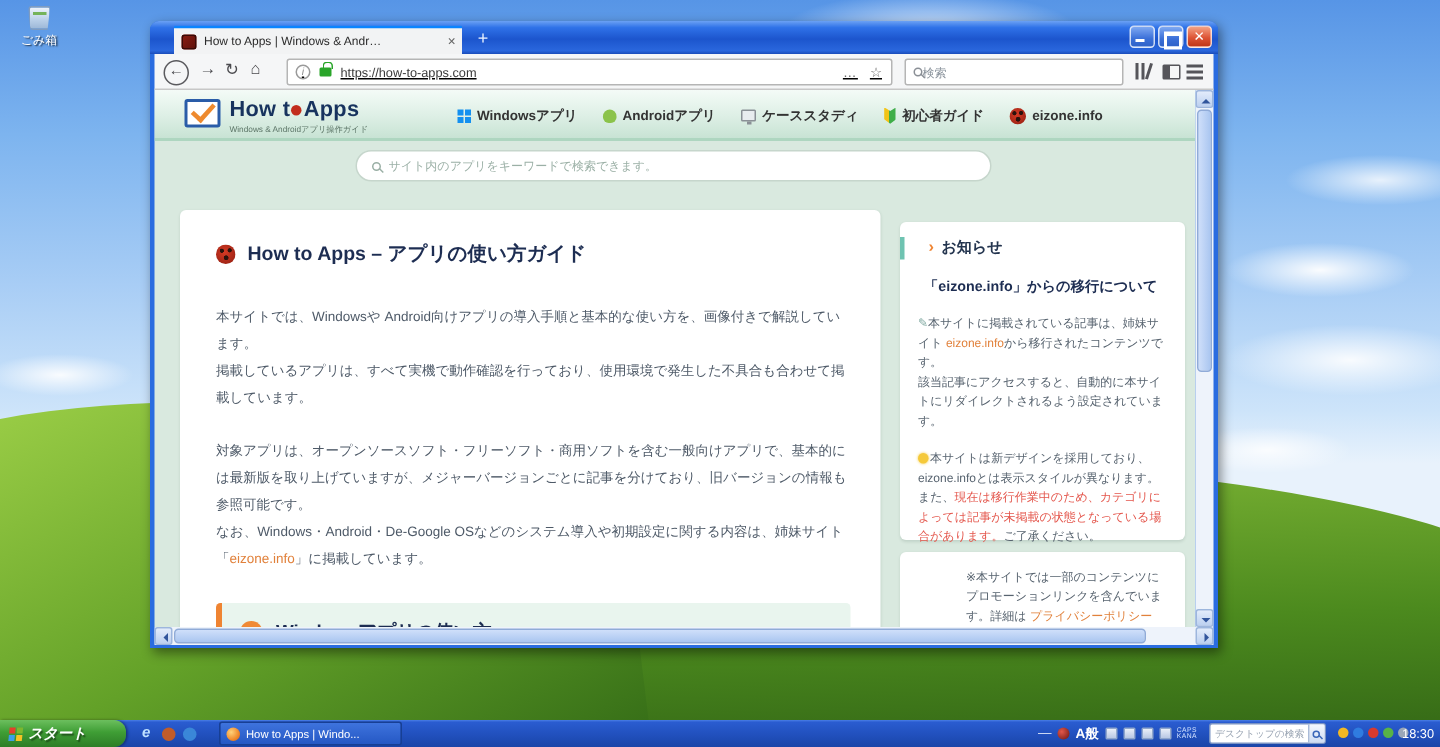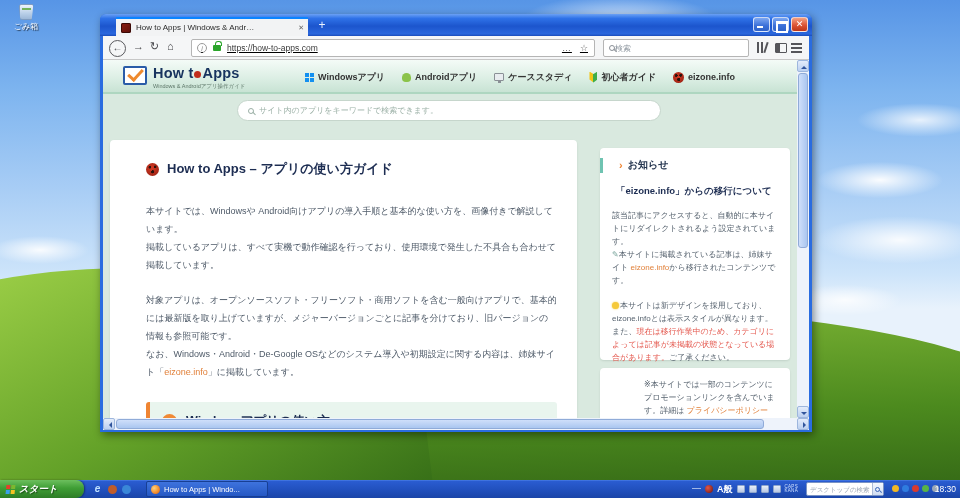--- a/index.html
+++ b/index.html
@@ -102,22 +102,22 @@
       radial-gradient(circle at 70% 30%, #2c120c 0 1.2px, transparent 1.6px),
       radial-gradient(circle at 52% 68%, #2c120c 0 1.4px, transparent 1.8px),
       radial-gradient(circle at 45% 40%, #d63a24, #8e1d10); }
   .ladybug.big { width:13px; height:13px; }
 
   .sitepill { position:absolute; left:134px; top:40px; width:424px; height:21px; background:#fff;
     border:1px solid #c6d6cc; border-radius:11px; display:flex; align-items:center; padding-left:10px; gap:5px; }
   .sitepill input::placeholder { color:#9bb0a6; }
   .sitepill .mag { border-color:#9bb0a6; } .sitepill .mag::after { background:#9bb0a6; }
 
-  .maincard { position:absolute; left:7px; top:80px; width:467px; height:310px; background:#fff;
-    border-radius:4px; box-shadow:0 1px 2px rgba(60,90,75,.15); padding:20px 20px 0 36px; }
+  .maincard { position:absolute; left:17px; top:80px; width:467px; height:310px; background:#fff;
+    border-radius:4px; box-shadow:0 1px 2px rgba(60,90,75,.15); padding:20px 20px 0 24px; }
   .h1row { display:flex; align-items:center; gap:8px; margin-bottom:24px; }
   .h1row h1 { font-size:13px; color:#1d2d52; font-weight:bold; }
   .maincard p { font-size:9px; line-height:18px; color:#4e5a68; }
   .pgap { margin-top:17px; }
   .olink { color:#e1813b; }
   .sectband { margin-top:21px; height:38px; background:#e9f5ee; border-left:4px solid #ef8432; border-radius:3px;
     display:flex; align-items:center; gap:9px; padding-left:12px; }
   .chkcirc { width:15px; height:15px; border-radius:50%; background:#f08a36; color:#fff; font-size:9px;
     line-height:15px; text-align:center; font-weight:bold; }
   .sectband h2 { font-size:12.5px; color:#1d2d52; font-weight:bold; }
@@ -299,22 +299,22 @@
         </div>
 
       </div>
 
       <div class="scard scard1">
         <div class="noticehead">
           <span class="chev">›</span>
           <span class="noticetitle">お知らせ</span>
         </div>
         <div class="noticesub">「eizone.info」からの移行について</div>
+        <p><span class="pencil">✎</span><span>本サイトに掲載されている記事は、姉妹サイト </span><span class="olink">eizone.info</span><span>から移行されたコンテンツです。</span></p>
         <p>該当記事にアクセスすると、自動的に本サイトにリダイレクトされるよう設定されています。</p>
-        <p><span class="pencil">✎</span><span>本サイトに掲載されている記事は、姉妹サイト </span><span class="olink">eizone.info</span><span>から移行されたコンテンツです。</span></p>
         <p class="sgap"><span class="bulb"></span><span>本サイトは新デザインを採用しており、eizone.infoとは表示スタイルが異なります。また、</span><span class="redtxt">現在は移行作業中のため、カテゴリによっては記事が未掲載の状態となっている場合があります。</span><span>ご了承ください。</span></p>
       </div>
 
       <div class="scard scard2">
         <p><span>※本サイトでは一部のコンテンツにプロモーションリンクを含んでいます。詳細は </span><span class="olink">プライバシーポリシー</span><span> をご確認くださ</span></p>
       </div>
     </div>
 
     <div class="vscroll">
       <span class="sbtn up"></span>

